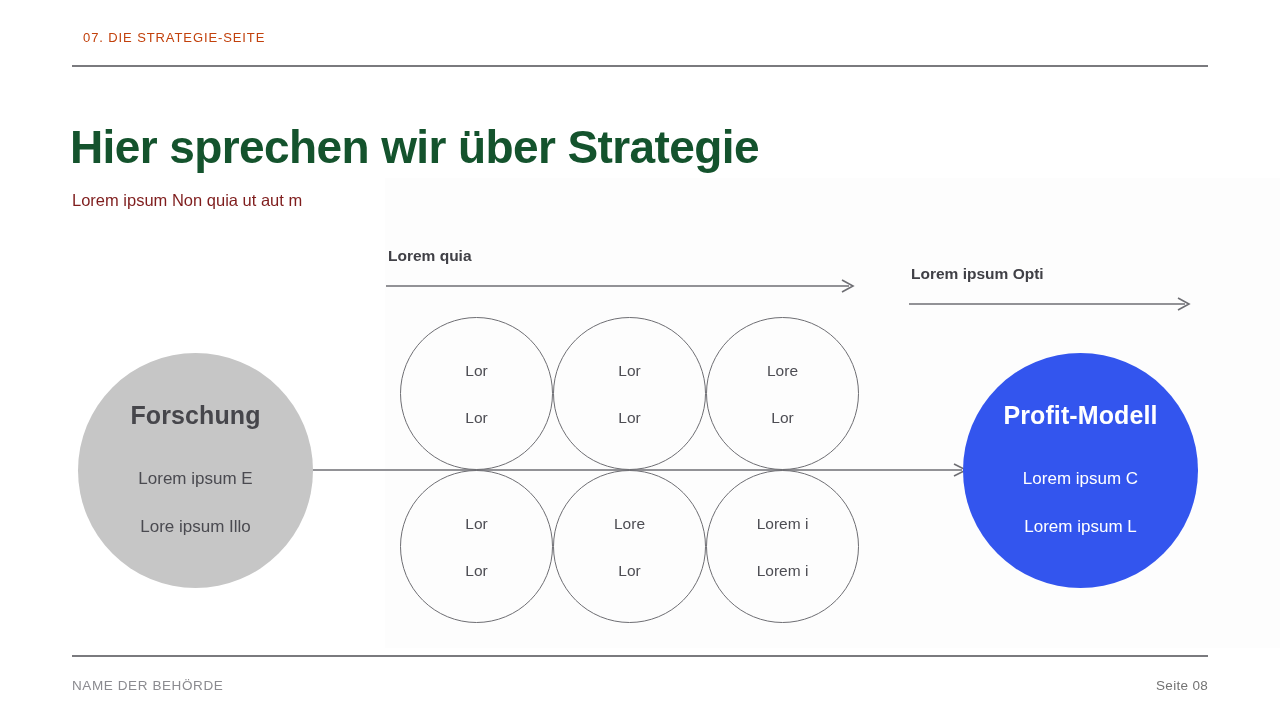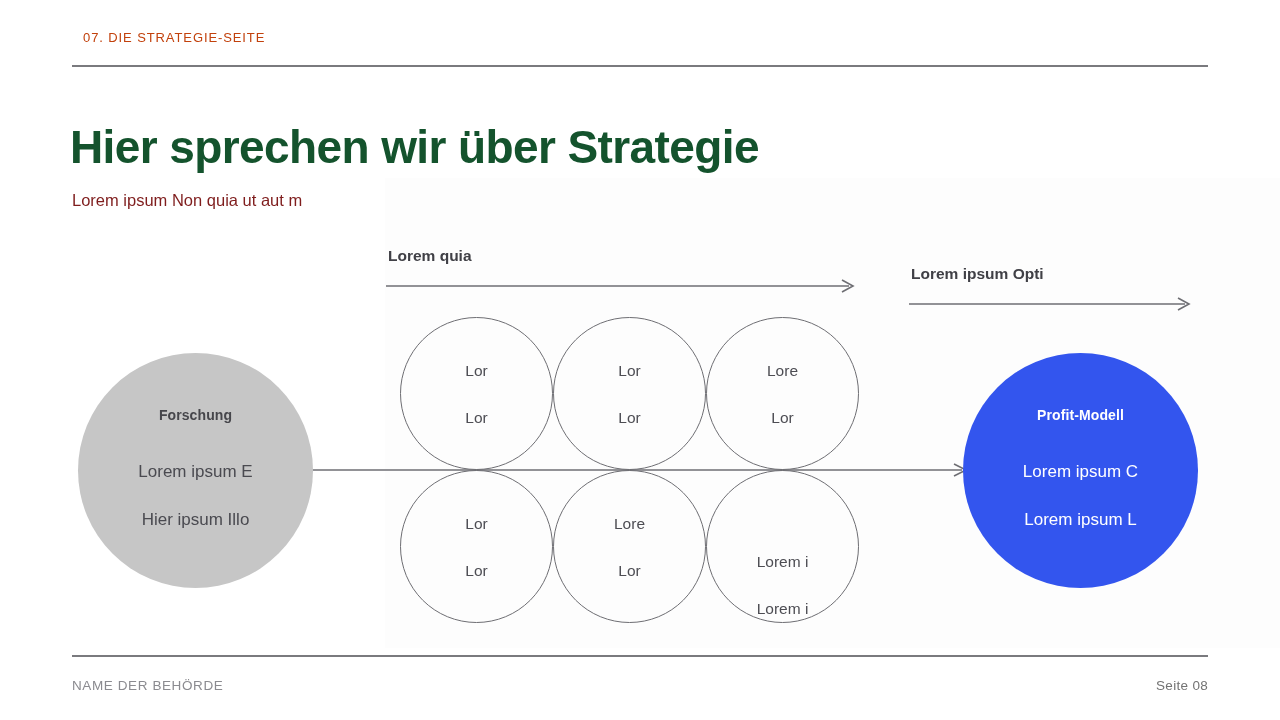--- a/index.html
+++ b/index.html
@@ -98,21 +98,21 @@
     justify-content: center;
     text-align: center;
     gap: 20px;
   }
 
   .node-big {
     width: 235px;
     height: 235px;
   }
   .node-big .node-title {
-    font-size: 14px;
+    font-size: 25px;
     font-weight: 700;
     letter-spacing: 0.1px;
     margin-bottom: 15px;
   }
   .node-big .node-line {
     font-size: 17px;
     line-height: 28px;
   }
 
   .node-left {
@@ -229,29 +229,29 @@
   </div>
 
   <div class="node node-small" style="left:400px; top:470px;">
     <div class="node-line">Lor</div>
     <div class="node-line">Lor</div>
   </div>
   <div class="node node-small" style="left:553px; top:470px;">
     <div class="node-line">Lore</div>
     <div class="node-line">Lor</div>
   </div>
-  <div class="node node-small" style="left:706px; top:470px;justify-content:flex-end;">
+  <div class="node node-small" style="left:706px; top:470px;">
     <div class="node-line">Lorem i</div>
     <div class="node-line">Lorem i</div>
   </div>
 
   <div class="node node-big node-left">
     <div class="node-title">Forschung</div>
     <div class="node-line">Lorem ipsum E</div>
-    <div class="node-line">Hier ipsum Illo</div>
+    <div class="node-line">Lore ipsum Illo</div>
   </div>
 
   <div class="node node-big node-right">
     <div class="node-title">Profit-Modell</div>
     <div class="node-line">Lorem ipsum C</div>
     <div class="node-line">Lorem ipsum L</div>
   </div>
 
   <div class="rule-bottom"></div>
   <div class="footer-left">NAME DER BEHÖRDE</div>

